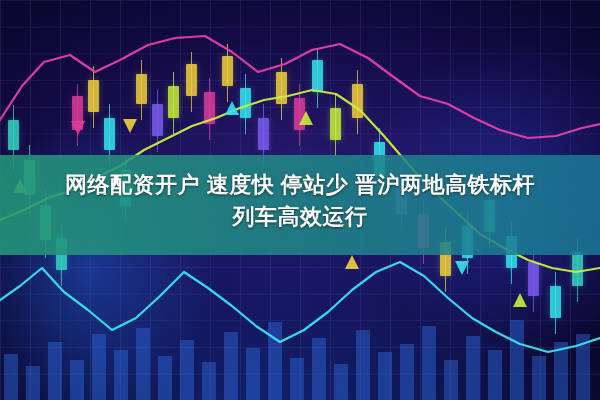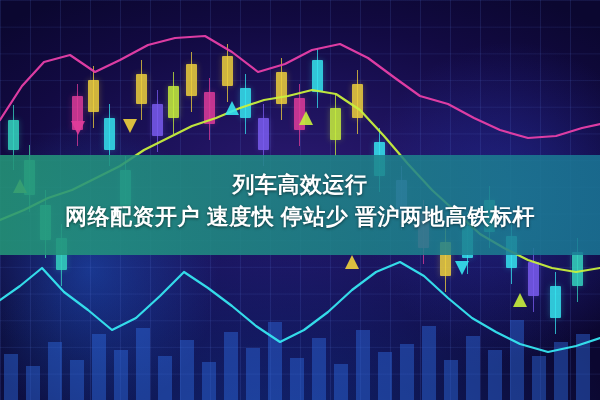--- a/index.html
+++ b/index.html
@@ -210,17 +210,17 @@
       <polygon points="130,133 123,119 137,119" fill="#f0d23c" opacity="0.9"></polygon>
       <polygon points="232,101 225,115 239,115" fill="#36e6f0" opacity="0.9"></polygon>
       <polygon points="306,111 299,125 313,125" fill="#c8f03c" opacity="0.9"></polygon>
       <polygon points="352,255 345,269 359,269" fill="#f0d23c" opacity="0.9"></polygon>
       <polygon points="462,275 455,261 469,261" fill="#36e6f0" opacity="0.9"></polygon>
       <polygon points="520,293 513,307 527,307" fill="#c8f03c" opacity="0.9"></polygon>
     </svg>
 
   <div class="caption-bg" id="caption-band" style="top: 155px; height: 100px; background: linear-gradient(90deg, rgba(36, 150, 120, 0.88) 0%, rgba(26, 120, 150, 0.847) 100%);"></div>
   <div class="caption" id="caption-text" style="top: 169px; height: 100px; color: rgb(255, 255, 255);">
+    <div class="caption-line" id="cap1" style="font-size: 22px;">网络配资开户 速度快 停站少 晋沪两地高铁标杆</div>
     <div class="caption-line" id="cap2" style="font-size: 22px;">列车高效运行</div>
-    <div class="caption-line" id="cap1" style="font-size: 22px;">网络配资开户 速度快 停站少 晋沪两地高铁标杆</div>
   </div>
 
 </div>
 
 </body></html>

